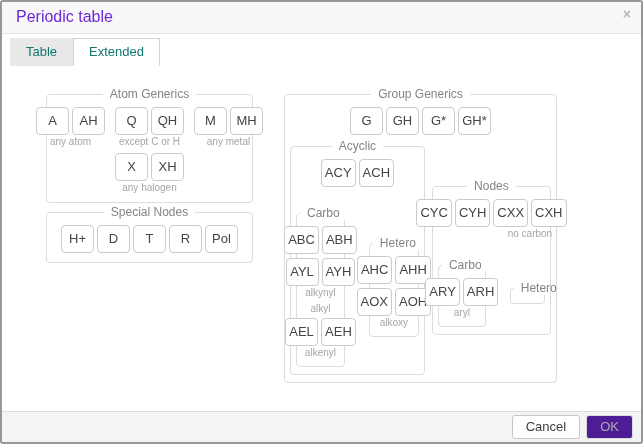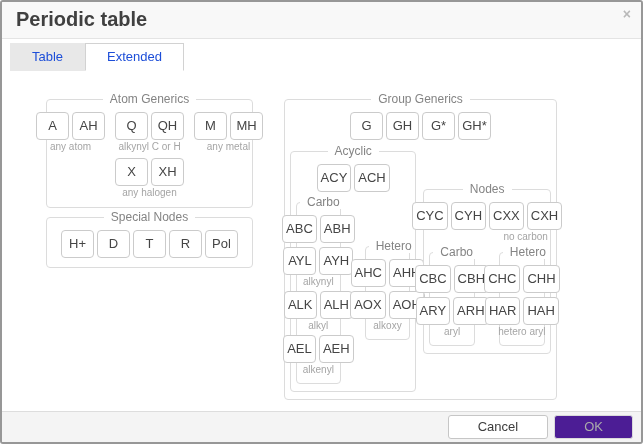--- a/index.html
+++ b/index.html
@@ -15,30 +15,30 @@
   }
 
   
   .header {
     flex: 0 0 auto;
     background: #f8f8f8;
     border-bottom: 1px solid #e4e4e4;
     padding: 6px 14px 7px;
     position: relative;
   }
-  .title { font-size: 20px; font-weight: bold; color: #404040; }
+  .title { font-size: 16px; font-weight: normal; color: #6d28d9; }
   .close {
     position: absolute; right: 10px; top: 5px;
     color: #b9b9b9; font-size: 14px; font-weight: bold;
     cursor: pointer; line-height: 1;
   }
 
   
   .tabs { flex: 0 0 auto; display: flex; padding: 4px 8px 0; }
-  .tab { font-size: 13px; color: #1d4ed8; padding: 6px 21px 6px; line-height: 14px; }
+  .tab { font-size: 13px; color: #0f766e; padding: 6px 15px 6px; line-height: 14px; }
   .tab.inactive { background: #e8e8e8; border: 1px solid transparent; }
   .tab.active { background: #fff; border: 1px solid #d2d2d2; border-bottom: 1px solid #fff; }
 
   
   .body { flex: 1 1 auto; display: flex; align-items: flex-start; gap: 31px; padding: 22px 21px 0; }
   .left-col { width: 230px; flex: 0 0 auto; display: flex; flex-direction: column; padding-left: 23px; }
   .right-col { width: 273px; flex: 0 0 auto; }
 
   fieldset {
     border: 1px solid #dcdcdc; border-radius: 4px;
@@ -58,33 +58,33 @@
   .btn-caption { font-size: 10px; color: #a5a5a5; margin-top: 2px; line-height: 10px; white-space: nowrap; }
 
   .gbtn {
     height: 28px; min-width: 33px; padding: 0 3px;
     background: #fff; border: 1px solid #cbcbcb; border-radius: 4px;
     font-family: inherit; font-size: 13px; color: #454545;
     cursor: pointer; line-height: 26px;
   }
 
   .split { display: flex; justify-content: center; align-items: center; gap: 7px; margin-top: 3px; }
-  .split.inner { gap: 24px; margin-top: 2px; }
+  .split.inner { gap: 24px; margin-top: 18px; }
   .sub { padding: 2px 3px 6px; }
 
   
   .footer {
     flex: 0 0 auto;
     height: 31px;
     background: #f4f4f4; border-top: 1px solid #ddd;
     display: flex; justify-content: flex-end; align-items: center;
     gap: 6px; padding: 0 8px;
   }
   .btn-footer {
-    height: 24px; padding: 0 29px;
+    height: 24px; padding: 0 13px;
     background: #fff; border: 1px solid #c6c6c6; border-radius: 3px;
     font-family: inherit; font-size: 13px; color: #3c3c3c;
     cursor: pointer; line-height: 22px;
   }
   .btn-footer.disabled { color: #ababab; border-color: #dadada; background: #4c1d95; cursor: default; }
 </style>
 </head>
 <body>
 
 <div class="dialog">
@@ -110,21 +110,21 @@
                 <button class="gbtn">A</button>
                 <button class="gbtn">AH</button>
               </div>
               <div class="btn-caption">any atom</div>
             </div>
             <div class="btn-group">
               <div class="btn-row">
                 <button class="gbtn">Q</button>
                 <button class="gbtn">QH</button>
               </div>
-              <div class="btn-caption">alkynyl C or H</div>
+              <div class="btn-caption">except C or H</div>
             </div>
             <div class="btn-group">
               <div class="btn-row">
                 <button class="gbtn">M</button>
                 <button class="gbtn">MH</button>
               </div>
               <div class="btn-caption">any metal</div>
             </div>
           </div>
         <div class="groups-row">
@@ -191,24 +191,20 @@
                       </div>
                     </div>
                     <div class="btn-group">
                       <div class="btn-row">
                         <button class="gbtn">AYL</button>
                         <button class="gbtn">AYH</button>
                       </div>
                       <div class="btn-caption">alkynyl</div>
                     </div>
                     <div class="btn-group">
-                      <div class="btn-row">
-                        <button class="gbtn">ALK</button>
-                        <button class="gbtn">ALH</button>
-                      </div>
                       <div class="btn-caption">alkyl</div>
                     </div>
                     <div class="btn-group">
                       <div class="btn-row">
                         <button class="gbtn">AEL</button>
                         <button class="gbtn">AEH</button>
                       </div>
                       <div class="btn-caption">alkenyl</div>
                     </div>
                   </div>
@@ -250,50 +246,29 @@
                   </div>
                   <div class="btn-caption">no carbon</div>
                 </div>
               </div>
             <div class="split inner">
               <fieldset class="sub">
                 <legend>Carbo</legend>
                 <div class="groups-col">
                     <div class="btn-group">
                       <div class="btn-row">
-                        <button class="gbtn">CBC</button>
-                        <button class="gbtn">CBH</button>
-                      </div>
-                    </div>
-                    <div class="btn-group">
-                      <div class="btn-row">
                         <button class="gbtn">ARY</button>
                         <button class="gbtn">ARH</button>
                       </div>
                       <div class="btn-caption">aryl</div>
                     </div>
                   </div>
               </fieldset>
               <fieldset class="sub">
                 <legend>Hetero</legend>
-                <div class="groups-col">
-                    <div class="btn-group">
-                      <div class="btn-row">
-                        <button class="gbtn">CHC</button>
-                        <button class="gbtn">CHH</button>
-                      </div>
-                    </div>
-                    <div class="btn-group">
-                      <div class="btn-row">
-                        <button class="gbtn">HAR</button>
-                        <button class="gbtn">HAH</button>
-                      </div>
-                      <div class="btn-caption">hetero aryl</div>
-                    </div>
-                  </div>
               </fieldset>
             </div>
           </fieldset>
 
         </div>
       </fieldset>
     </div>
 
   </div>
 

